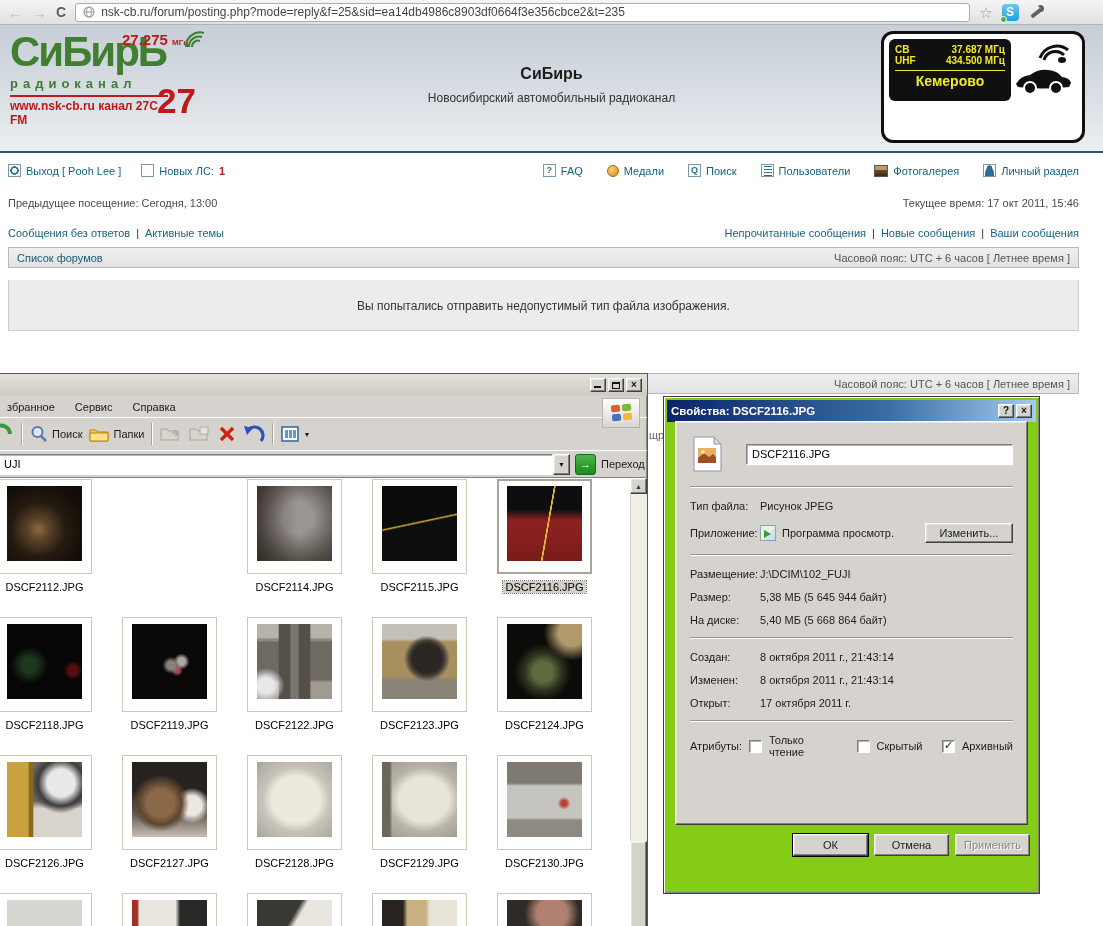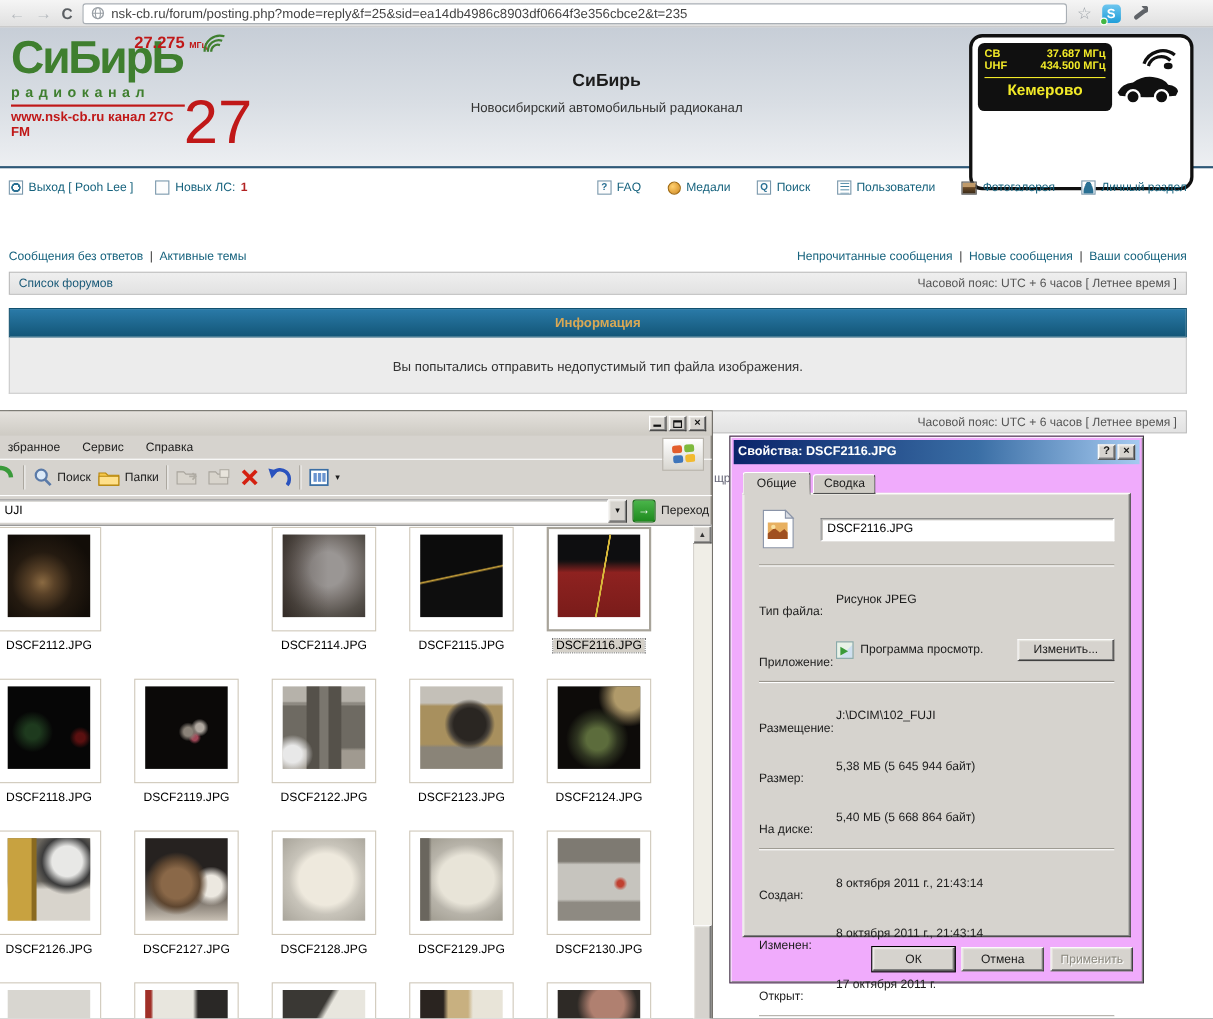--- a/index.html
+++ b/index.html
@@ -30,27 +30,27 @@
   
   .site-header{position:absolute;left:0;top:25px;width:1103px;height:128px;
     background:linear-gradient(180deg,#c7ced7 0%,#d9dee4 55%,#edeff2 100%);
     border-bottom:2px solid #2e5877;}
   .logo{position:absolute;left:10px;top:6px;width:230px;height:116px;color:#3f7f2f;}
   .logo-name{font-size:42px;font-weight:bold;letter-spacing:-2px;line-height:1;}
   .logo-freq{position:absolute;left:112px;top:0px;color:#c01818;font-weight:bold;font-size:15px;}
   .logo-freq-unit{font-size:8px;}
   .logo-arcs{position:absolute;left:172px;top:-4px;}
   .logo-sub{font-size:13px;letter-spacing:5px;font-weight:bold;margin-top:3px;}
-  .logo-27{position:absolute;left:157px;top:52px;color:#c01818;font-size:56px;font-weight:normal;line-height:1;}
+  .logo-27{position:absolute;left:147px;top:52px;color:#c01818;font-size:35px;font-weight:bold;line-height:1;}
   .logo-url{color:#c01818;font-weight:bold;font-size:12px;margin-top:4px;border-top:2px solid #c01818;
             padding-top:2px;width:158px;}
   .head-center{position:absolute;left:300px;right:300px;top:40px;text-align:center;}
   .head-title{font-size:16px;font-weight:bold;color:#1c1c1c;}
   .head-sub{font-size:12px;color:#333;margin-top:8px;text-align:center;}
-  .banner{position:absolute;right:18px;top:6px;width:204px;height:142px;background:#fff;
+  .banner{position:absolute;right:18px;top:6px;width:204px;height:112px;background:#fff;
           border:3px solid #101010;border-radius:12px;padding:7px;}
   .banner-black{position:absolute;left:5px;top:5px;width:122px;height:62px;background:#101010;
                 border-radius:6px;color:#f2ea28;font-weight:bold;padding:5px 6px;}
   .banner-row{display:flex;justify-content:space-between;font-size:10px;}
   .banner-city{text-align:center;font-size:14px;margin-top:4px;border-top:1px solid #f2ea28;padding-top:2px;}
   .banner-car{position:absolute;right:6px;top:6px;}
   .banner-yellow{position:absolute;left:5px;right:5px;bottom:5px;height:40px;background:#f2ea28;
                  border-radius:6px;text-align:center;color:#101010;}
   .banner-name{font-size:19px;font-weight:bold;line-height:22px;}
   .banner-url{font-size:13px;font-weight:bold;line-height:14px;}
@@ -170,38 +170,38 @@
   .ph14{background:radial-gradient(circle at 76% 55%,#c04030 0 4%,rgba(0,0,0,0) 9%),
                    linear-gradient(180deg,#7e7a72 0 28%,#c6c4be 32% 74%,#8e8a82 78%);}
   .pp0{background:linear-gradient(180deg,#d8d6d0 0 40%,#8a8880 62%,#3a3834);}
   .pp1{background:linear-gradient(90deg,#a03028 0 7%,#e8e6de 10% 58%,#2a2826 64%);}
   .pp2{background:linear-gradient(120deg,#3a3834 0 38%,#e8e6de 44% 78%,#2a2826 84%);}
   .pp3{background:linear-gradient(90deg,#2a2420 0 28%,#c8b080 34% 58%,#e8e4d8 64%);}
   .pp4{background:radial-gradient(circle at 60% 18%,#b08070 0 20%,rgba(0,0,0,0) 36%),#2e2a26;}
 
   
   .dialog{position:absolute;left:663px;top:396px;width:377px;height:498px;z-index:3;
-          background:#f0abfc;border:1px solid #404040;padding:3px;
+          background:#84cc16;border:1px solid #404040;padding:3px;
           box-shadow:inset 1px 1px 0 #ffffff,inset -1px -1px 0 #808080;}
   .d-title{height:22px;background:linear-gradient(90deg,#0a246a,#3a6ea5 60%,#a6caf0);
            display:flex;align-items:center;padding:0 4px;gap:2px;}
   .d-title-text{flex:1;color:#fff;font-weight:bold;font-size:11.5px;}
   .d-tabs{display:flex;padding-left:8px;margin-top:7px;align-items:flex-end;position:relative;z-index:1;}
   .tab{background:#d6d3ce;border:1px solid;border-color:#fff #404040 #d6d3ce #fff;
        border-radius:3px 3px 0 0;padding:3px 10px 2px;color:#1c1c1c;}
   .tab.active{padding:4px 12px 3px;margin-bottom:-1px;}
   .tab.inactive{border-bottom-color:#404040;margin-left:2px;padding:2px 9px;background:#cfccc5;}
   .tabpage{margin:-1px 8px 0;height:404px;background:#d6d3ce;padding:14px 12px 10px;
            border:1px solid;border-color:#fff #404040 #404040 #fff;
            box-shadow:inset -1px -1px 0 #808080,inset 1px 1px 0 #e8e6e0;}
   .name-row{display:flex;align-items:center;gap:22px;margin:0 2px 14px;}
   .name-input{flex:1;height:21px;font-size:11px;font-family:"Liberation Sans",sans-serif;
               padding:0 5px;outline:none;}
   .prow{display:flex;align-items:center;margin:0 2px 11px;color:#1c1c1c;}
-  .plabel{width:70px;flex:0 0 70px;margin-top:23px;}
+  .plabel{width:70px;flex:0 0 70px;}
   .pvalue{white-space:nowrap;}
   .appicon{width:16px;height:16px;margin-right:6px;border:1px solid #8aa;position:relative;
            background:linear-gradient(135deg,#e8f2e8 0 55%,#cfe0f0 60%);}
   .appicon i{position:absolute;left:3px;top:4px;border-style:solid;border-width:4px 0 4px 7px;
              border-color:transparent transparent transparent #3a9a3a;}
   .change-btn{margin-left:auto;width:88px;height:20px;text-align:center;line-height:18px;color:#1c1c1c;cursor:pointer;}
   .dlg-hr{margin:4px 2px 12px;}
   .attr-row{display:flex;align-items:center;gap:7px;margin:2px 2px 0;color:#1c1c1c;}
   .cb{width:13px;height:13px;flex:0 0 13px;position:relative;}
   .cb.checked::after{content:"\2713";position:absolute;left:1px;top:-2px;font-size:11px;font-weight:bold;color:#111;}
@@ -312,20 +312,24 @@
           <span class="nicon-photo"></span>
         <a class="flink">Фотогалерея</a>
         </div>
       <div class="nav-item">
           <span class="nicon nicon-user"></span>
         <a class="flink">Личный раздел</a>
         </div>
     </div>
   </div>
 
+  <div class="frow visit-row">
+    <span>Предыдущее посещение: Сегодня, 13:00</span>
+    <span>Текущее время: 17 окт 2011, 15:46</span>
+  </div>
 
   <div class="frow links-row">
     <div class="links-group">
       <a class="flink">Сообщения без ответов</a>
       <span>|</span>
       <a class="flink">Активные темы</a>
     </div>
     <div class="links-group">
       <a class="flink">Непрочитанные сообщения</a>
       <span>|</span>
@@ -334,21 +338,20 @@
       <a class="flink">Ваши сообщения</a>
     </div>
   </div>
 
   <div class="bar forum-bar">
     <a class="bar-title">Список форумов</a>
     <span class="bar-tz">Часовой пояс: UTC + 6 часов [ Летнее время ]</span>
   </div>
 
   <div class="info-panel">
-    <div class="info-head">Информация</div>
     <div class="info-body">Вы попытались отправить недопустимый тип файла изображения.</div>
   </div>
 
   <div class="bar tz2">
     <span class="bar-tz">Часовой пояс: UTC + 6 часов [ Летнее время ]</span>
   </div>
   <span class="fragment">щр</span>
 
   <div class="explorer">
     <div class="x-title">
@@ -547,24 +550,20 @@
       </div>
     </div>
   </div>
 
   <div class="dialog">
     <div class="d-title">
       <span class="d-title-text">Свойства: DSCF2116.JPG</span>
       <span class="cbtn btn3d">?</span>
       <span class="cbtn btn3d">×</span>
     </div>
-    <div class="d-tabs">
-      <span class="tab active">Общие</span>
-      <span class="tab inactive">Сводка</span>
-    </div>
     <div class="tabpage">
       <div class="name-row">
         <svg width="34" height="36" viewBox="0 0 34 36">
           <path d="M4 1 L24 1 L31 8 L31 35 L4 35 Z" fill="#fff" stroke="#8a94a8"></path>
           <path d="M24 1 L24 8 L31 8 Z" fill="#d8dce4" stroke="#8a94a8"></path>
           <rect x="8" y="12" width="18" height="15" fill="#e8b060"></rect>
           <path d="M8 22 l6 -5 5 4 4 -3 3 3 0 6 -18 0 z" fill="#a05020"></path>
           <circle cx="13" cy="16" r="2" fill="#f8e0a0"></circle>
         </svg>
         <input class="name-input sunken" value="DSCF2116.JPG" style="">

